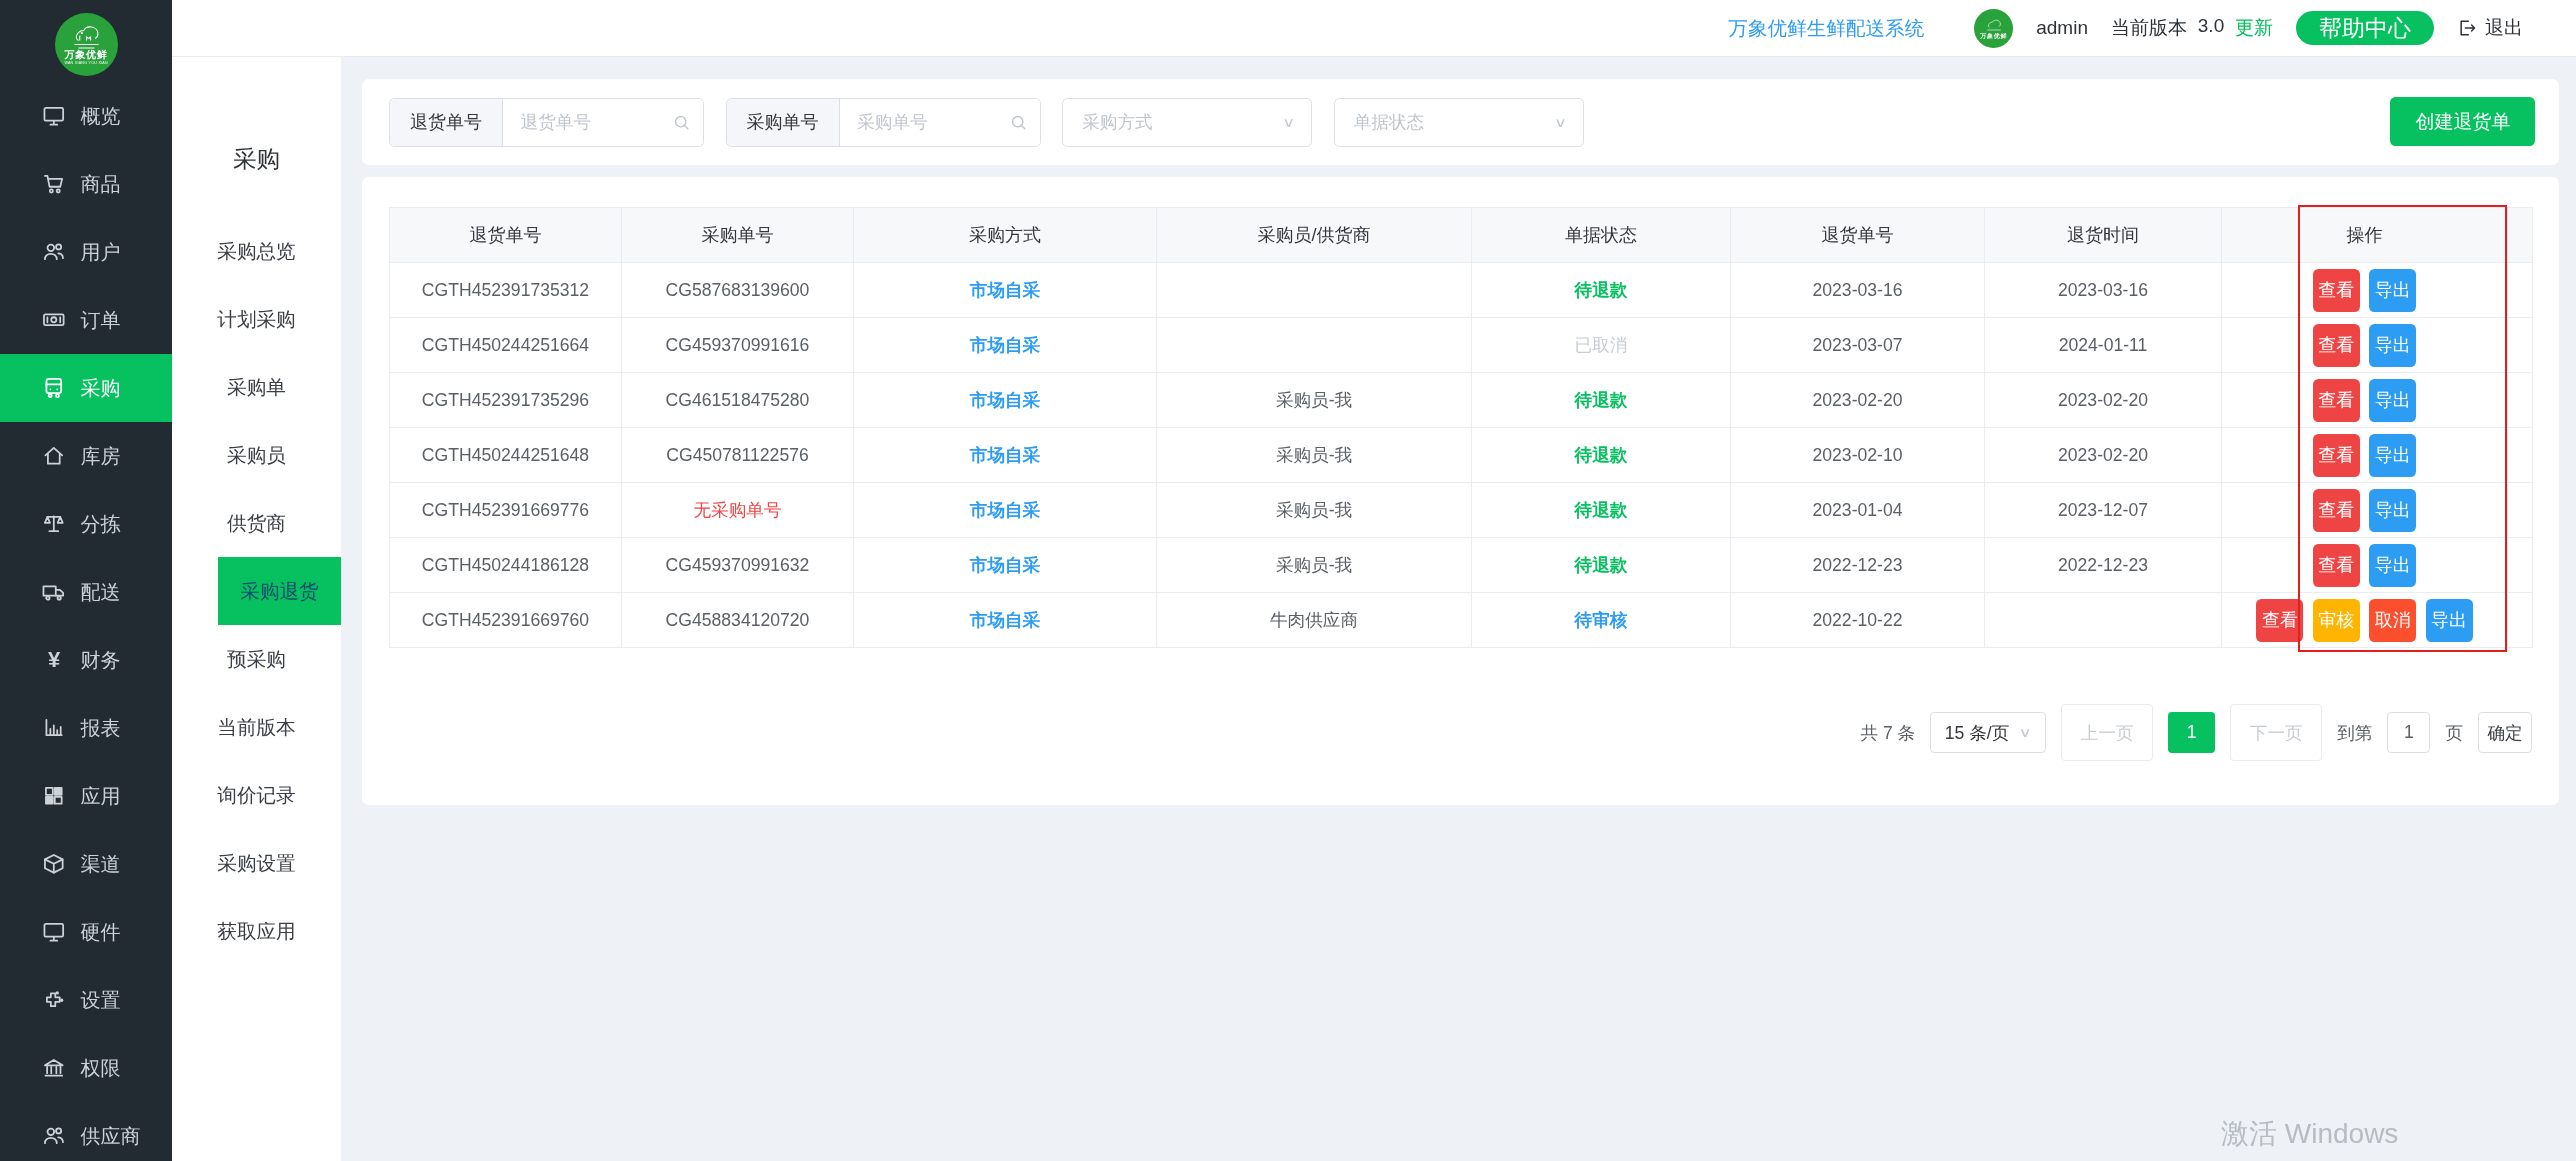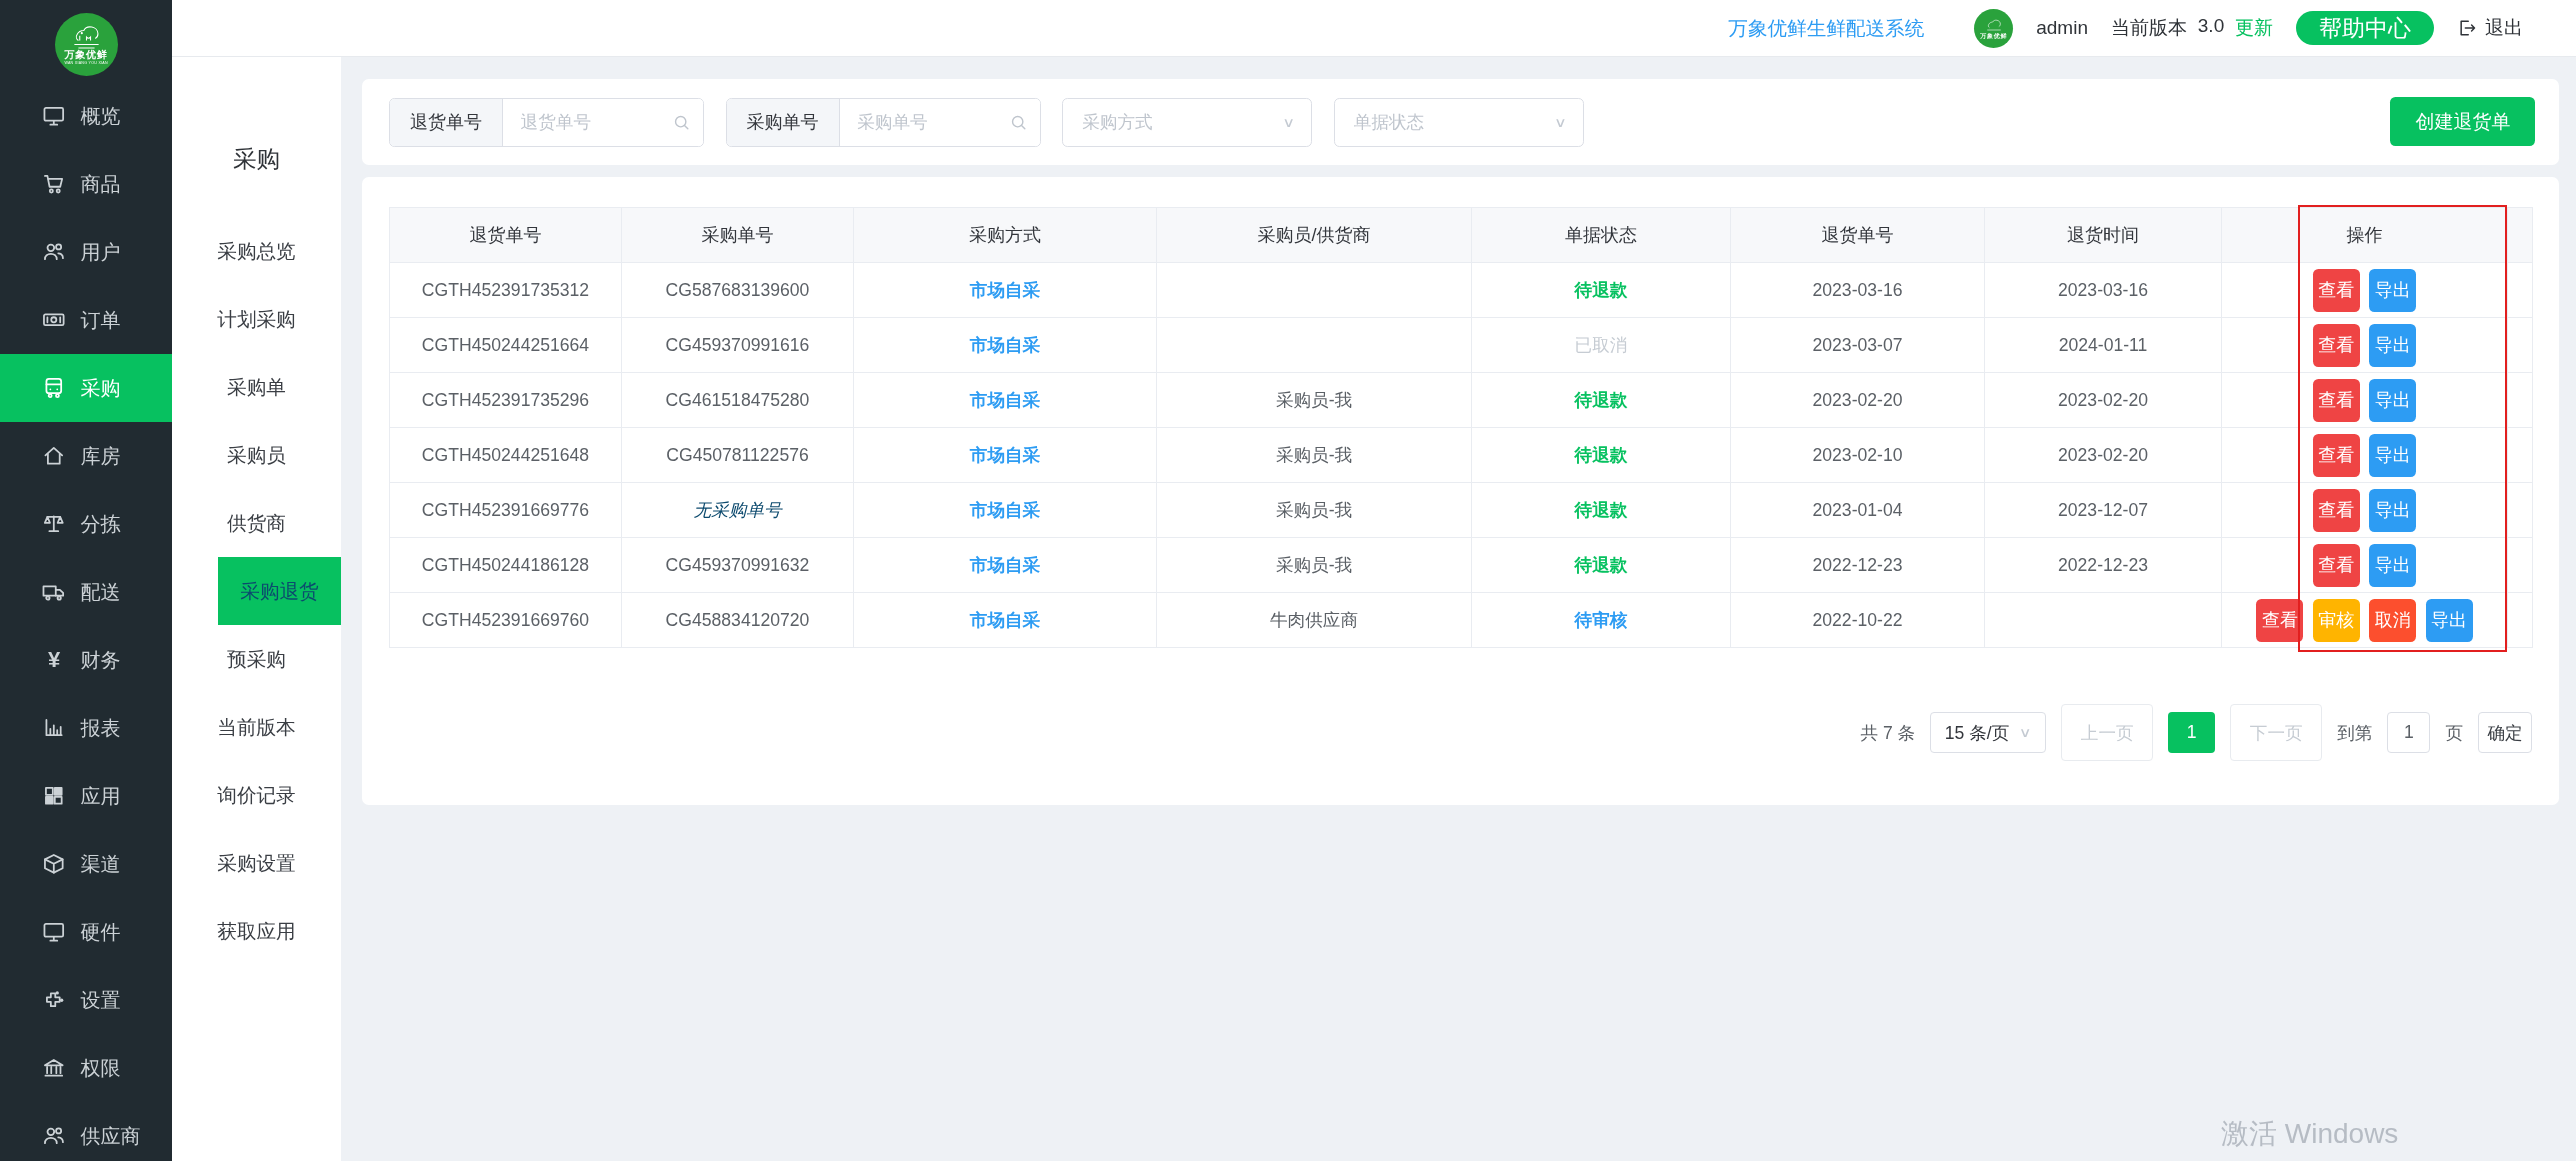--- a/index.html
+++ b/index.html
@@ -64,21 +64,21 @@
   .create-btn { position:absolute; right:23.6px; top:18px; width:145px; height:49px; background:#07c160; color:#fff; font-size:19px;
                 border:none; border-radius:5.4px; display:flex; align-items:center; justify-content:center; cursor:pointer; }
 
   .content-panel { position:absolute; left:20px; top:120px; width:2197px; height:628px; background:#fff; border-radius:6.8px; }
   .table-wrap { position:absolute; left:27px; top:30px; width:2143px; }
   table { border-collapse:collapse; width:100%; table-layout:fixed; }
   th,td { border:0.7px solid #e9ecf1; height:55px; text-align:center; vertical-align:middle; overflow:hidden; white-space:nowrap; }
   th { background:#f7f8fa; color:#33363c; font-weight:500; font-size:18px; }
   td { color:#5b6066; font-size:17.6px; background:#fff; }
   td.method { color:#2d9cf3; font-weight:bold; }
-  td.muted { color:#0c4a6e; font-style:italic; }
+  td.muted { color:#ef4444; }
   td.status-green { color:#07c160; font-weight:bold; }
   td.status-gray  { color:#c6ccd3; }
   td.status-blue  { color:#2d9cf3; font-weight:bold; }
   .abtn { display:inline-flex; align-items:center; justify-content:center; height:43px; min-width:47px; padding:0 4px;
           border-radius:5.4px; color:#fff; font-size:18px; margin:0 4.7px; border:none; cursor:pointer; font-family:inherit; }
   .abtn.green { background:#ef4444; } .abtn.blue { background:#2d9cf3; }
   .abtn.orange { background:#ffb400; } .abtn.red { background:#fc4f2e; }
 
   .pagination { position:absolute; right:27px; top:527px; display:flex; align-items:center; gap:15px; font-size:17.6px; color:#5b6066; }
   .pg-size { width:116px; height:41px; border:0.7px solid #dcdfe6; border-radius:4px; display:flex; align-items:center; justify-content:center; gap:9.5px; color:#33363c; cursor:pointer; background:#fff; }

